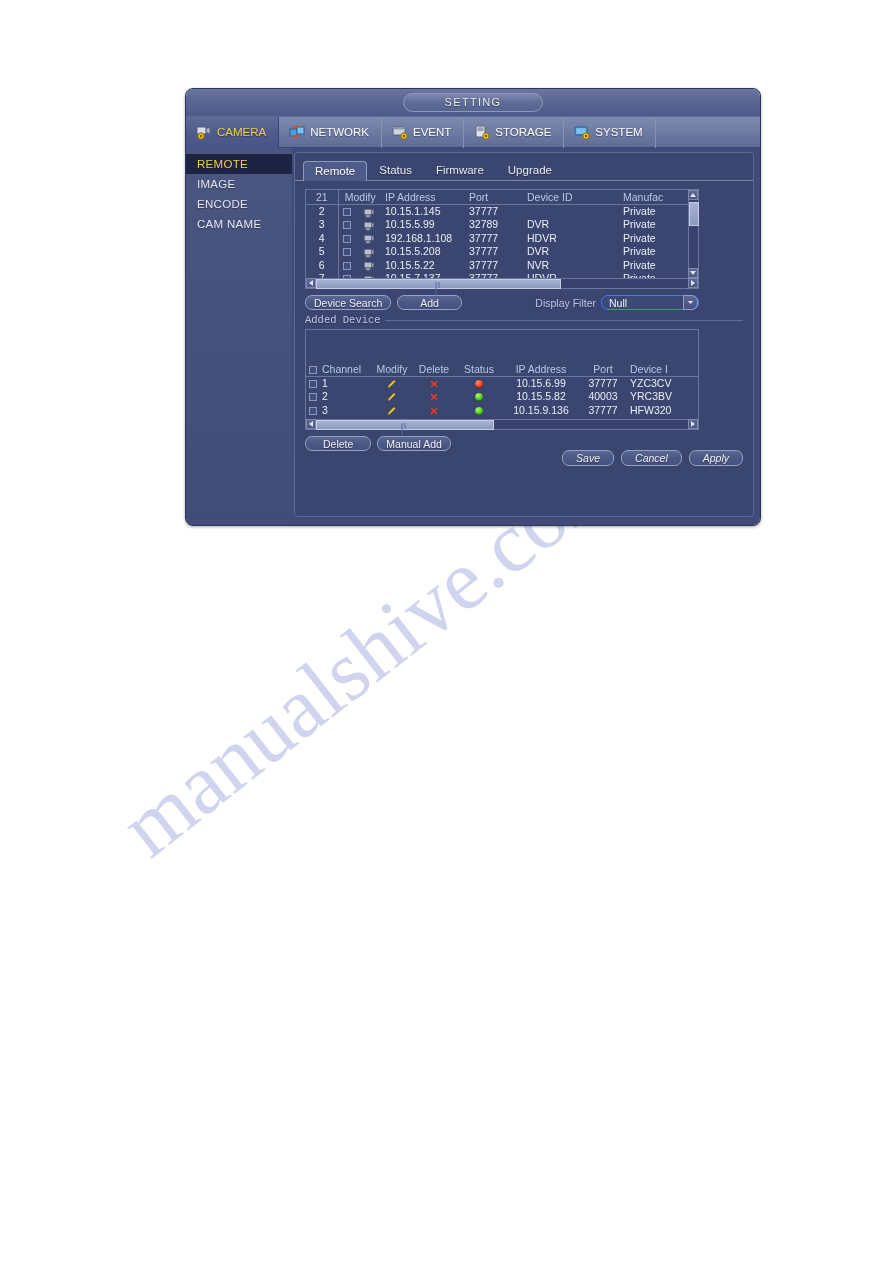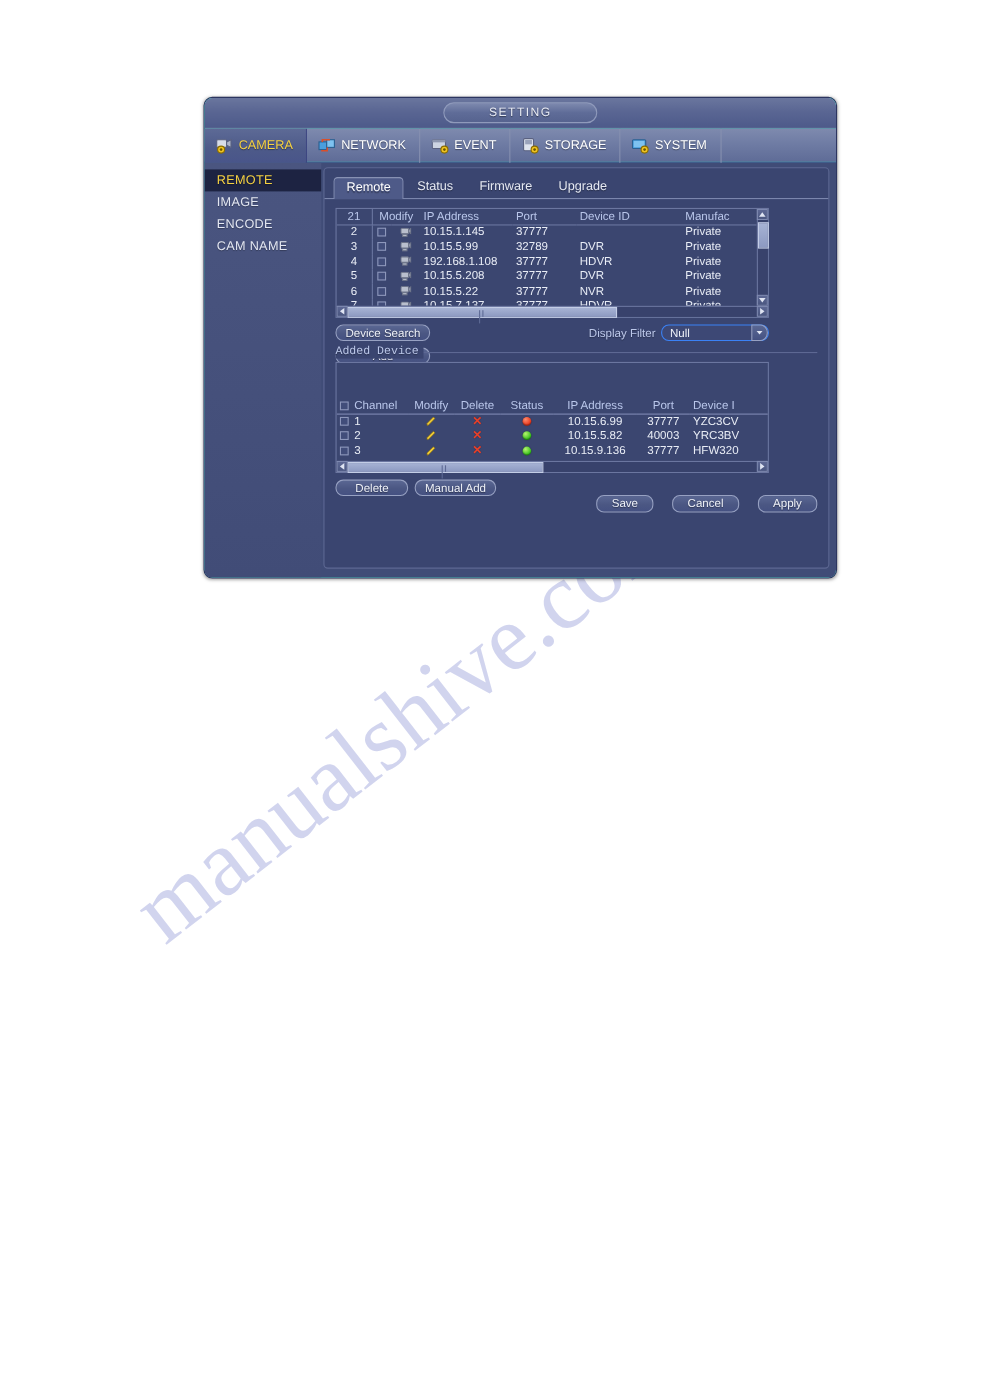--- a/index.html
+++ b/index.html
@@ -274,21 +274,21 @@
     border: 1px solid #97a1c2;
     border-radius: 7px;
     cursor: pointer;
     white-space: nowrap;
     text-shadow: 0 1px 1px rgba(0,0,0,0.4);
   }
 
   #mid-row {
     position: absolute; left: 10px; top: 142px; width: 394px; height: 16px;
   }
-  #mid-row .left-btns { position:absolute; left:0; top:0; display:flex; gap:6px;flex-direction:column; }
+  #mid-row .left-btns { position:absolute; left:0; top:0; display:flex; gap:6px; }
   #filter-group {
     position: absolute; right: 0; top: 0;
     display: flex; align-items: center; gap: 5px;
   }
   #filter-label { font-size: 10.5px; color: #bcc8ea; text-shadow: 0 1px 1px rgba(0,0,0,0.3); }
   #filter-select {
     position: relative;
     width: 98px; height: 15px;
     background: #49558440;
     border: 1px solid #3b82f6;
@@ -317,21 +317,21 @@
   }
   #added-rule {
     position: absolute; left: 10px; right: 10px; top: 167px;
     height: 1px; background: #5d6893;
   }
 
   #bottom-row {
     position: absolute; left: 10px; right: 10px; top: 283px; height: 16px;
   }
   #bottom-left { position:absolute; left:0; top:0; display:flex; gap:6px; }
-  #bottom-right { position:absolute; right:0; top:14px; display:flex; gap:17px; }
+  #bottom-right { position:absolute; right:0; top:14px; display:flex; gap:7px;font-style:italic; }
   #bottom-right .btn { height: 16px; padding: 0 13px; }
 </style>
 </head>
 <body>
 
 <div id="watermark">
   <svg viewBox="0 0 760 620" xmlns="http://www.w3.org/2000/svg">
     <text x="30" y="430" transform="rotate(-38 30 430)" font-family="Liberation Serif, serif" font-size="86" fill="#6a74c8" opacity="0.30">manualshive.com</text>
   </svg>
 </div>

